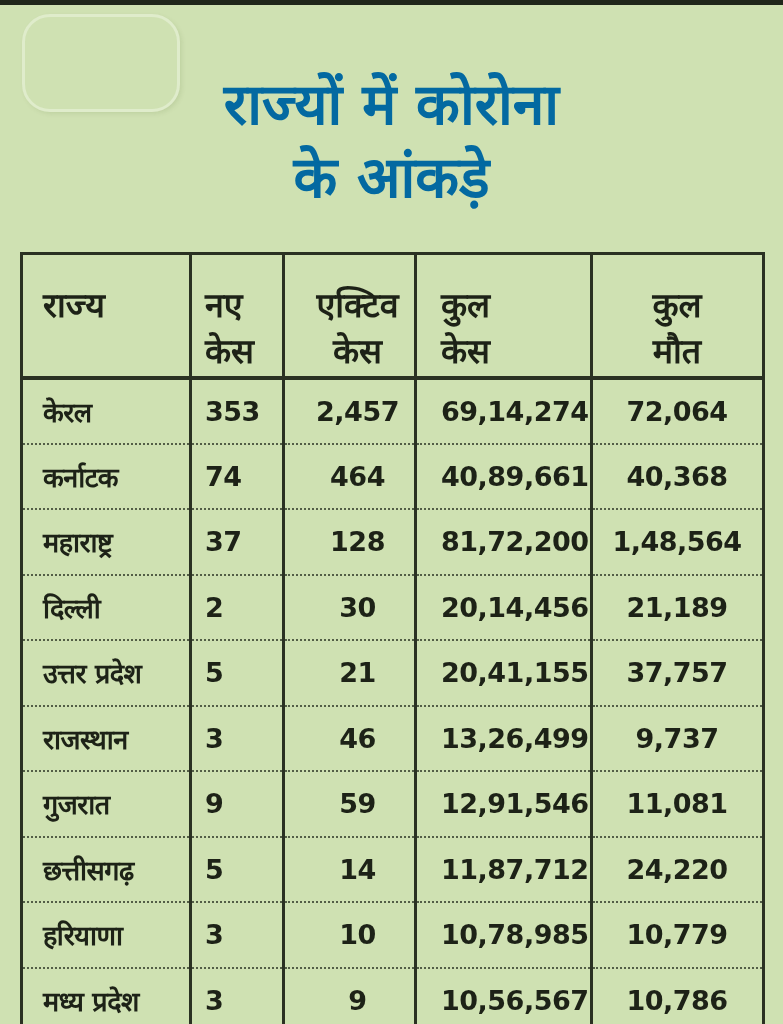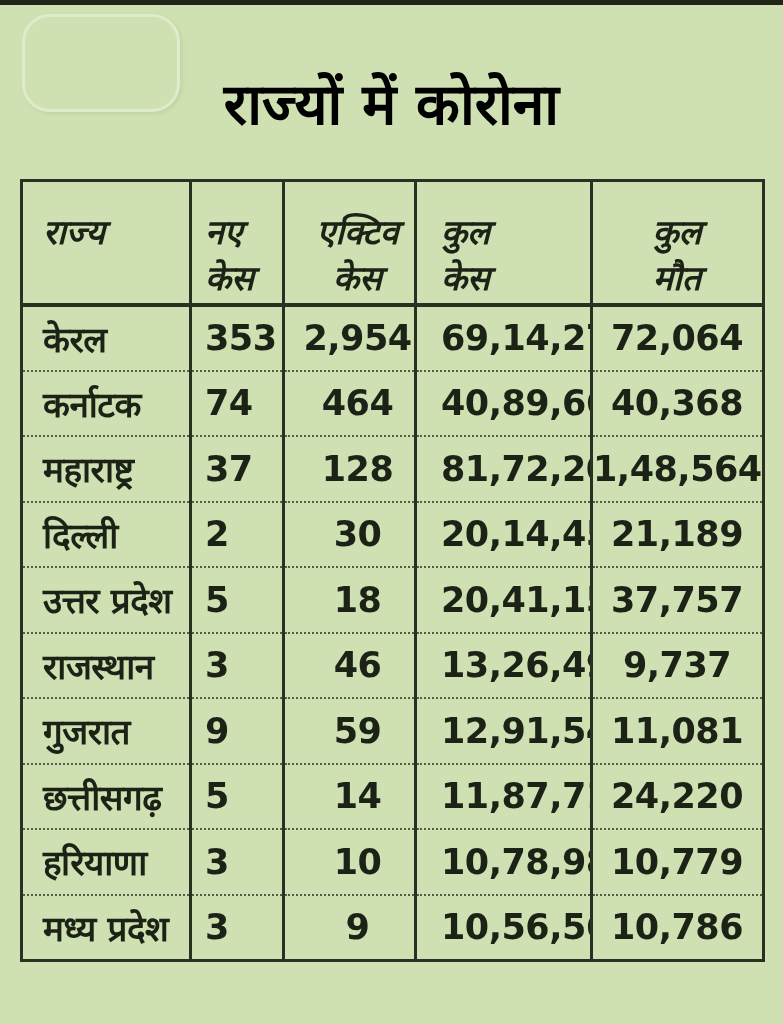--- a/index.html
+++ b/index.html
@@ -32,21 +32,21 @@
     border-radius: 28px;
     box-shadow: 2px 2px 4px rgba(130, 150, 100, 0.25);
     opacity: 0.8;
   }
   .title {
     padding-top: 30px;
     text-align: center;
     font-weight: 700;
     font-size: 57px;
     line-height: 1.28;
-    color: #000000;
+    color: #0369a1;
     letter-spacing: 0;
   }
   .title span { display: block; }
   table.stats {
     border-collapse: collapse;
     table-layout: fixed;
     width: 742px;
     margin: 30px 0 0 20px;
     border: 3px solid #2a3122;
     background: transparent;
@@ -60,26 +60,25 @@
     border-left: 3px solid #2a3122;
   }
   thead th {
     height: 124px;
     vertical-align: top;
     padding-top: 28px;
     font-size: 34px;
     font-weight: 700;
     line-height: 1.35;
     border-bottom: 4px solid #2a3122;
-    font-style: italic;
   }
   thead th span { display: block; }
   tbody td {
     height: 65.5px;
-    font-size: 35px;
+    font-size: 27px;
     font-weight: 700;
     letter-spacing: -0.5px;
   }
   tbody tr + tr td {
     border-top: 2px dotted rgba(42, 49, 34, 0.75);
   }
   .col-0 { width: 169px; padding-left: 20px; text-align: left; }
   .col-1 { width: 93px;  padding-left: 13px; text-align: left; }
   .col-2 { width: 132px; padding-left: 17px; text-align: center; }
   .col-3 { width: 176px; padding-left: 24px; text-align: left; }
@@ -87,20 +86,21 @@
 </style>
 </head>
 <body>
 
 <div class="top-bar"></div>
 <div class="watermark"></div>
 
 <header>
   <h1 class="title">
     <span>राज्यों में कोरोना</span>
+    <span>के आंकड़े</span>
   </h1>
 </header>
 
 <table class="stats">
   <thead>
       <tr>
         <th class="col-0">
           <span>राज्य</span>
         </th>
         <th class="col-1">
@@ -118,21 +118,21 @@
         <th class="col-4">
           <span>कुल</span>
           <span>मौत</span>
         </th>
       </tr>
     </thead>
   <tbody>
       <tr>
         <td class="col-0">केरल</td>
         <td class="col-1">353</td>
-        <td class="col-2">2,954</td>
+        <td class="col-2">2,457</td>
         <td class="col-3">69,14,274</td>
         <td class="col-4">72,064</td>
       </tr>
       <tr>
         <td class="col-0">कर्नाटक</td>
         <td class="col-1">74</td>
         <td class="col-2">464</td>
         <td class="col-3">40,89,661</td>
         <td class="col-4">40,368</td>
       </tr>
@@ -146,21 +146,21 @@
       <tr>
         <td class="col-0">दिल्ली</td>
         <td class="col-1">2</td>
         <td class="col-2">30</td>
         <td class="col-3">20,14,456</td>
         <td class="col-4">21,189</td>
       </tr>
       <tr>
         <td class="col-0">उत्तर प्रदेश</td>
         <td class="col-1">5</td>
-        <td class="col-2">18</td>
+        <td class="col-2">21</td>
         <td class="col-3">20,41,155</td>
         <td class="col-4">37,757</td>
       </tr>
       <tr>
         <td class="col-0">राजस्थान</td>
         <td class="col-1">3</td>
         <td class="col-2">46</td>
         <td class="col-3">13,26,499</td>
         <td class="col-4">9,737</td>
       </tr>

